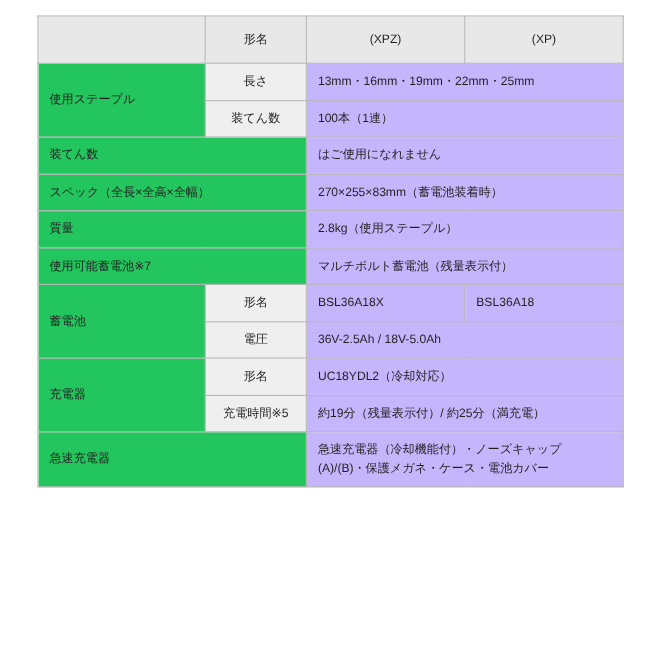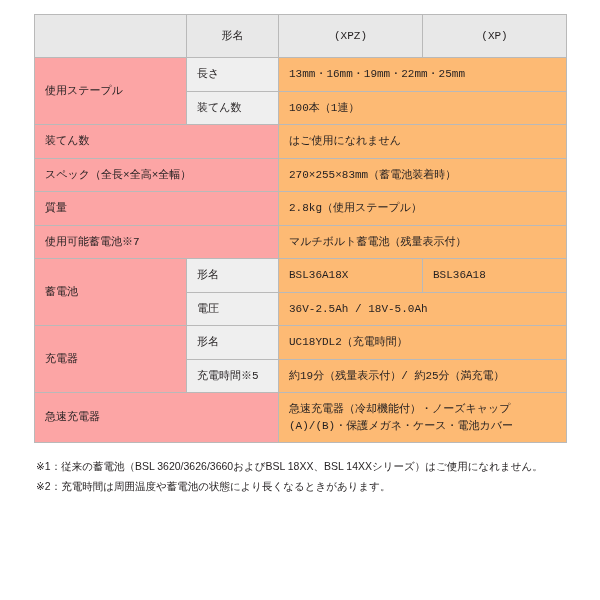--- a/index.html
+++ b/index.html
@@ -20,46 +20,45 @@
     font-size:15px;
     letter-spacing:0.5px;
     color:#231f20;
     margin:4px 0 10px 4px;
   }
   table.spec{
     border-collapse:collapse;
     width:532px;
     table-layout:fixed;
     font-size:11px;
-    font-family:Liberation Mono, monospace;
   }
   table.spec td, table.spec th{
     border:1px solid #b9b9b9;
     padding:8px 10px;
     vertical-align:middle;
     font-weight:normal;
     line-height:1.5;
   }
   .hdr td{
     background:#e8e8e8;
     text-align:center;
     color:#231f20;
     font-size:11px;
     height:26px;
   }
   .lbl{
-    background:#fca5a5;
+    background:#22c55e;
     color:#231f20;
   }
   .sub{
     background:#efefef;
-    text-align:left;
+    text-align:center;
   }
   .val{
-    background:#fdba74;
+    background:#c4b5fd;
   }
   .c-label{width:152px;}
   .c-sub{width:92px;}
   .c-xpz{width:144px;}
   .c-xp{width:144px;}
   .notes{
     margin-top:14px;
     font-size:10.5px;
     line-height:1.9;
     color:#231f20;
@@ -127,36 +126,32 @@
       </tr>
 
       <tr>
         <td class="sub">電圧</td>
         <td class="val" colspan="2">36V-2.5Ah / 18V-5.0Ah</td>
       </tr>
 
       <tr>
         <td class="lbl" rowspan="2">充電器</td>
         <td class="sub">形名</td>
-        <td class="val" colspan="2">UC18YDL2（充電時間）</td>
+        <td class="val" colspan="2">UC18YDL2（冷却対応）</td>
       </tr>
 
       <tr>
         <td class="sub">充電時間※5</td>
         <td class="val" colspan="2">約19分（残量表示付）/ 約25分（満充電）</td>
       </tr>
 
       <tr>
         <td class="lbl" colspan="2">急速充電器</td>
         <td class="val" colspan="2">
           <span>急速充電器（冷却機能付）・ノーズキャップ</span><br>
           <span>(A)/(B)・保護メガネ・ケース・電池カバー</span>
         </td>
       </tr>
     </tbody>
   </table>
 
-  <div class="notes">
-    <div>※1：従来の蓄電池（BSL 3620/3626/3660およびBSL 18XX、BSL 14XXシリーズ）はご使用になれません。</div>
-    <div>※2：充電時間は周囲温度や蓄電池の状態により長くなるときがあります。</div>
-  </div>
 
 </div>
 
 </body></html>

